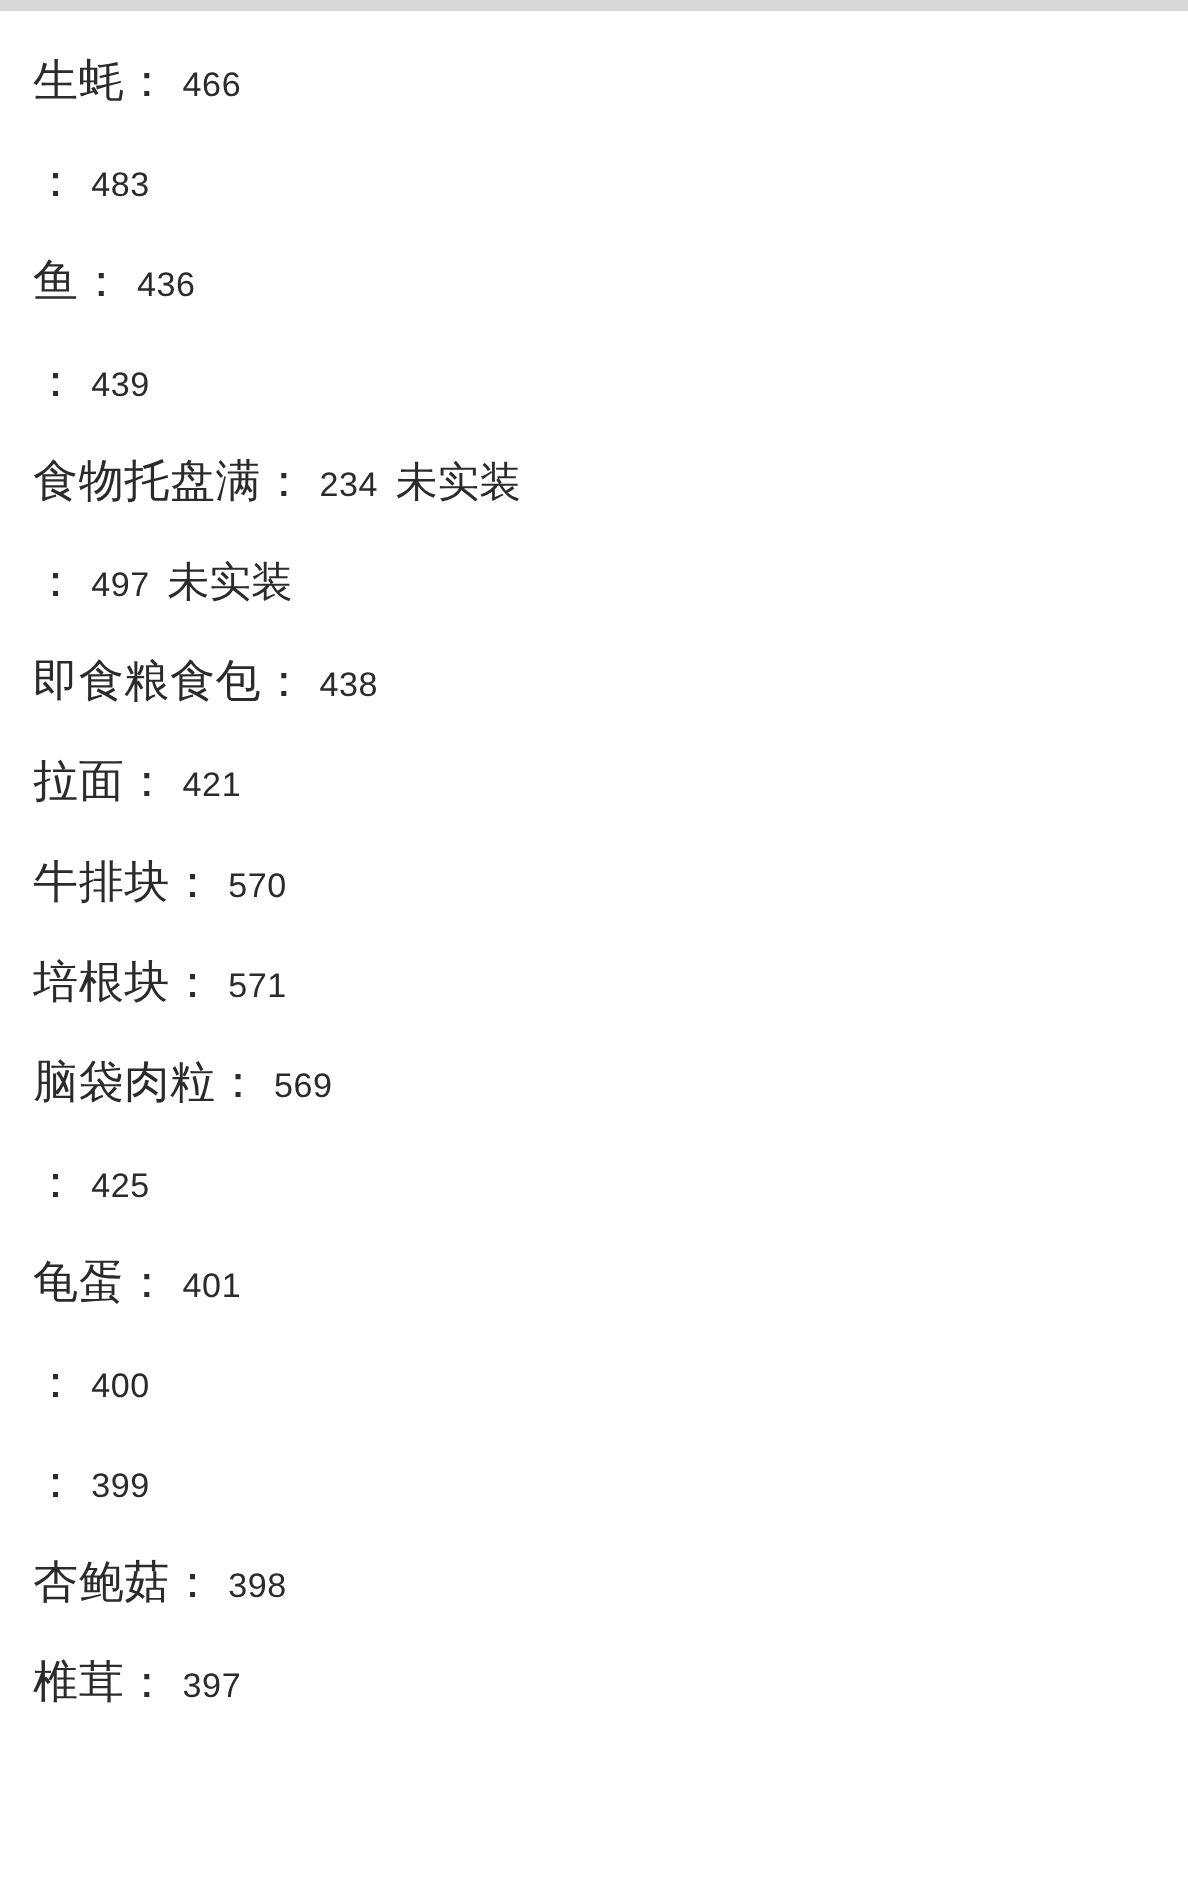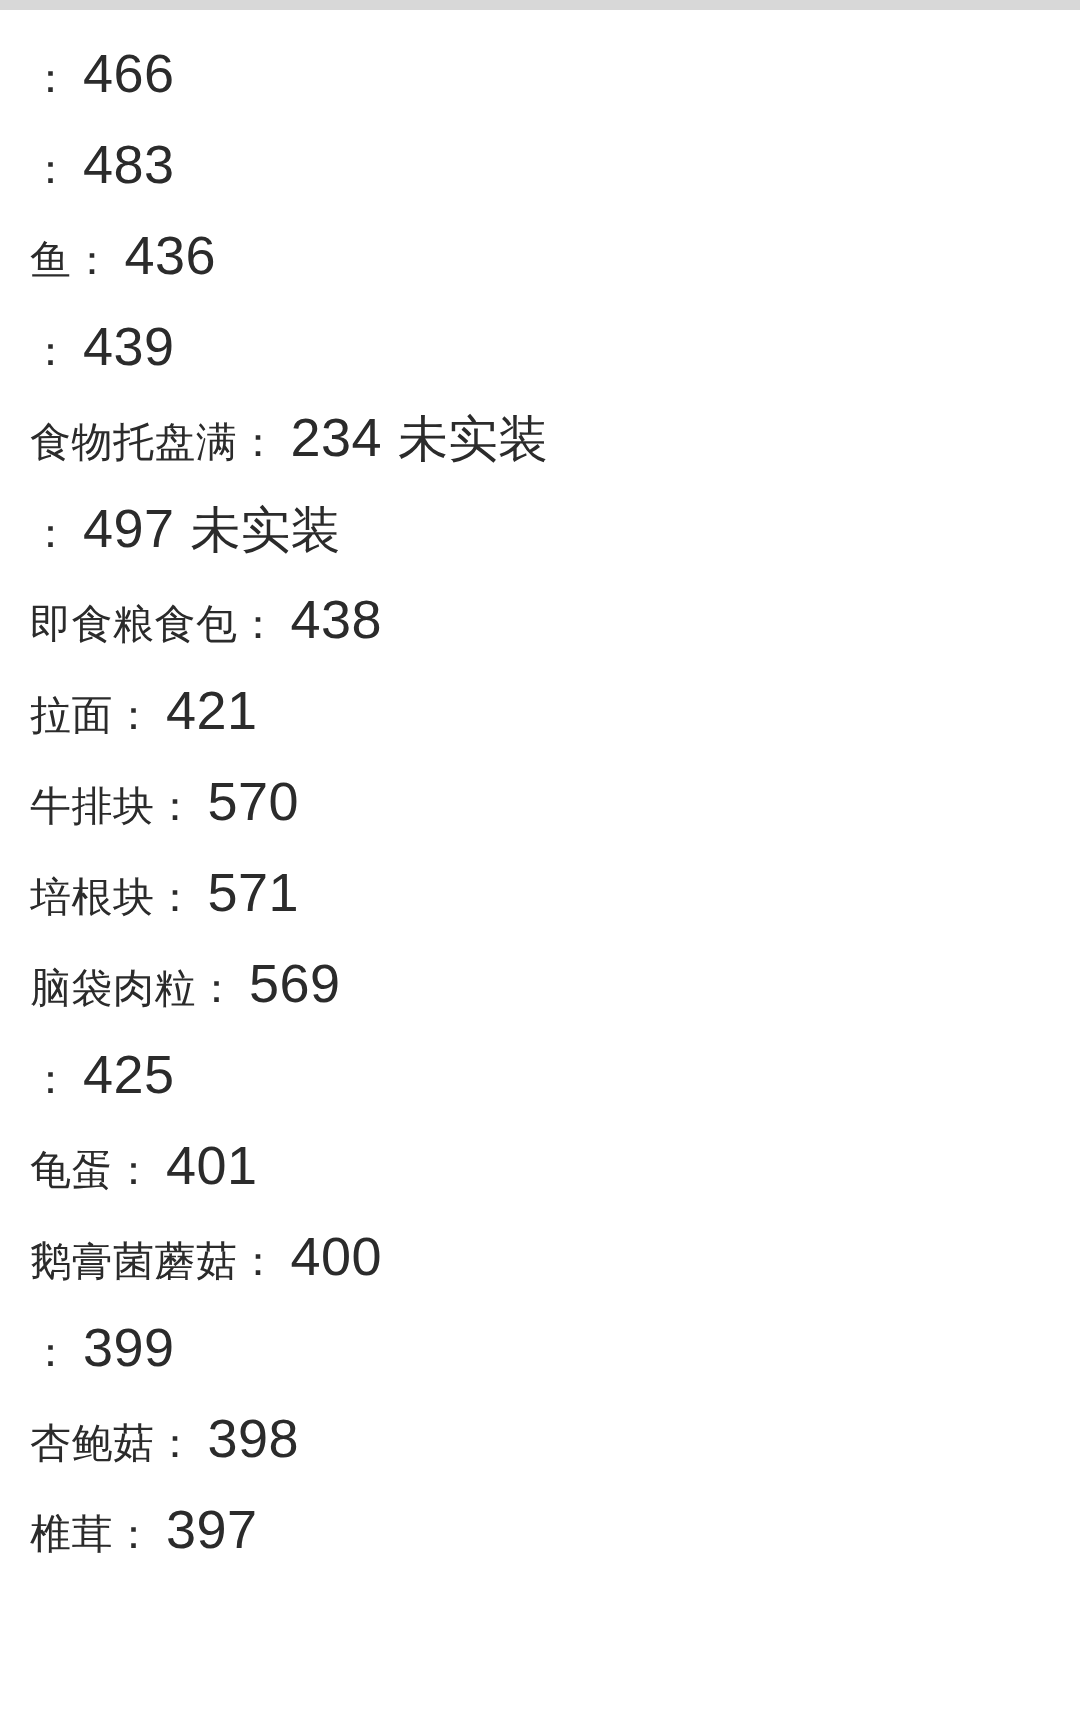--- a/index.html
+++ b/index.html
@@ -40,43 +40,44 @@
     font-size: 41px;
     color: #2b2b2b;
     letter-spacing: 0.5px;
   }
   .item-sep {
     font-size: 41px;
     color: #2b2b2b;
     margin-right: 2px;
   }
   .item-value {
-    font-size: 54px;
+    font-size: 31px;
     color: #2b2b2b;
     margin-left: 10px;
     letter-spacing: 0.5px;
   }
   .item-note {
-    font-size: 50px;
+    font-size: 38px;
     color: #2b2b2b;
     margin-left: 16px;
   }
   .item-note:empty {
     display: none;
     margin: 0;
   }
 </style>
 </head>
 <body>
 
 <div class="top-bar"></div>
 
 <div class="page">
   <ul class="item-list" id="item-list">
       <li class="item-row">
+        <span class="item-name">生蚝</span>
         <span class="item-sep">：</span>
         <span class="item-value">466</span>
       </li>
       <li class="item-row">
         <span class="item-sep">：</span>
         <span class="item-value">483</span>
       </li>
       <li class="item-row">
         <span class="item-name">鱼</span>
         <span class="item-sep">：</span>
@@ -125,21 +126,20 @@
       <li class="item-row">
         <span class="item-sep">：</span>
         <span class="item-value">425</span>
       </li>
       <li class="item-row">
         <span class="item-name">龟蛋</span>
         <span class="item-sep">：</span>
         <span class="item-value">401</span>
       </li>
       <li class="item-row">
-        <span class="item-name">鹅膏菌蘑菇</span>
         <span class="item-sep">：</span>
         <span class="item-value">400</span>
       </li>
       <li class="item-row">
         <span class="item-sep">：</span>
         <span class="item-value">399</span>
       </li>
       <li class="item-row">
         <span class="item-name">杏鲍菇</span>
         <span class="item-sep">：</span>

